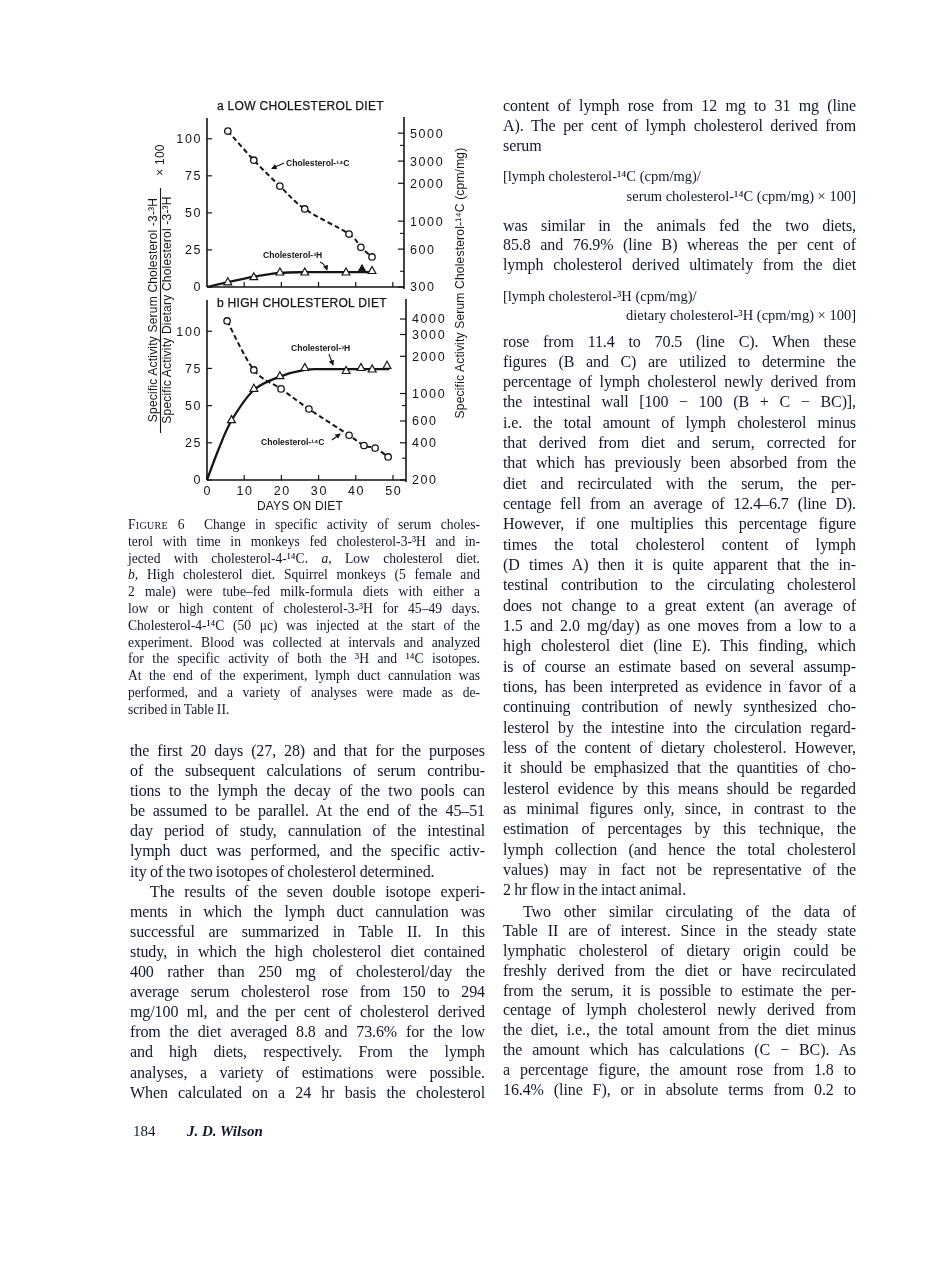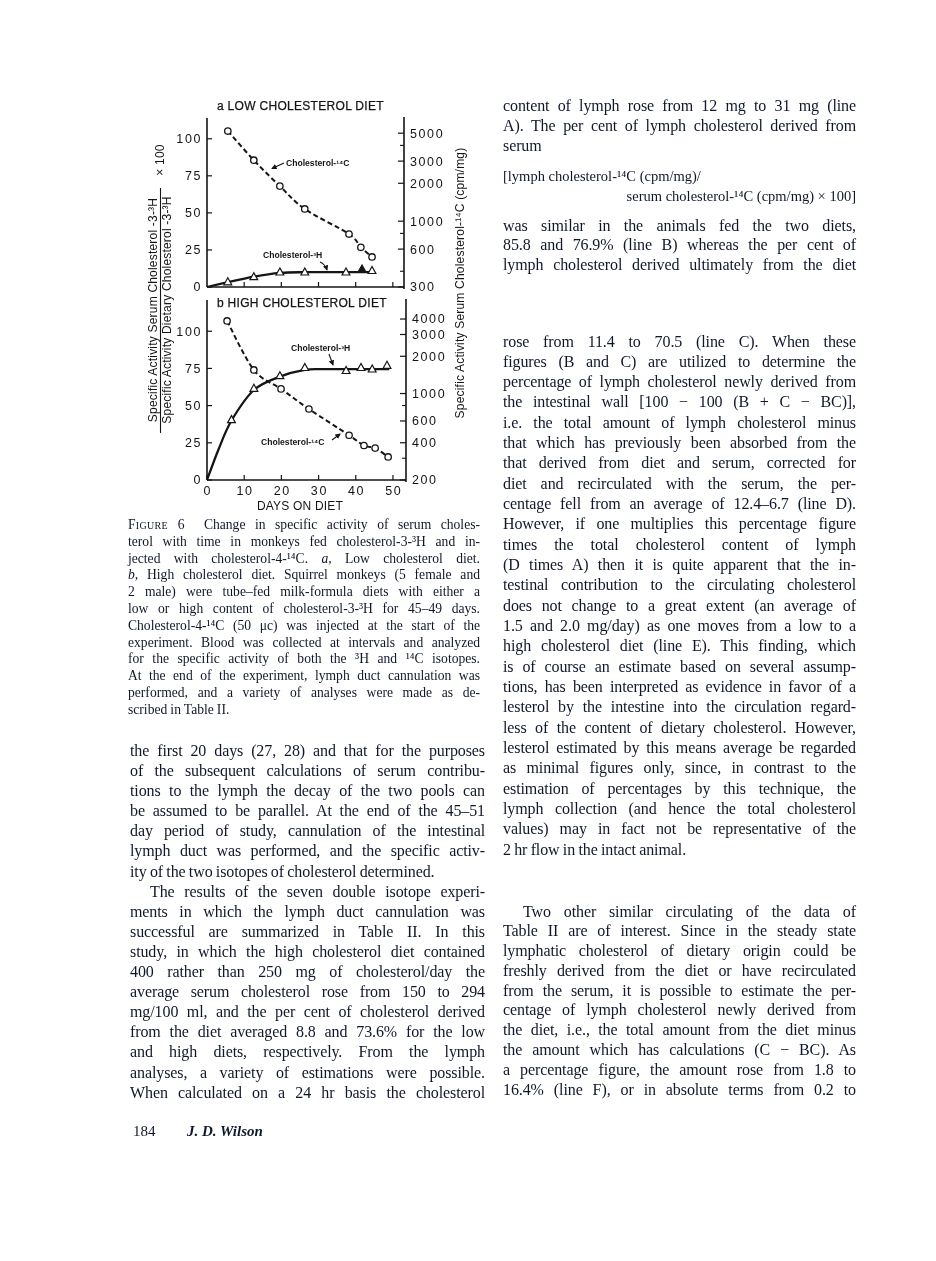--- a/index.html
+++ b/index.html
@@ -244,43 +244,49 @@
     <div class="f-left">[lymph cholesterol-¹⁴C (cpm/mg)/</div>
     <div class="f-right">serum cholesterol-¹⁴C (cpm/mg) × 100]</div>
   </div>
 
   <div id="right-p1" class="block serif body-text">
       <div class="ln">was similar in the animals fed the two diets,</div>
       <div class="ln">85.8 and 76.9% (line B) whereas the per cent of</div>
       <div class="ln">lymph cholesterol derived ultimately from the diet</div>
     </div>
 
+  <div id="right-f1" class="block serif">
+    <div class="f-left">[lymph cholesterol-³H (cpm/mg)/</div>
+    <div class="f-right">dietary cholesterol-³H (cpm/mg) × 100]</div>
+  </div>
 
   <div id="right-p2" class="block serif body-text">
       <div class="ln">rose from 11.4 to 70.5 (line C). When these</div>
       <div class="ln">figures (B and C) are utilized to determine the</div>
       <div class="ln">percentage of lymph cholesterol newly derived from</div>
       <div class="ln">the intestinal wall [100 − 100 (B + C − BC)],</div>
       <div class="ln">i.e. the total amount of lymph cholesterol minus</div>
+      <div class="ln">that derived from diet and serum, corrected for</div>
       <div class="ln">that which has previously been absorbed from the</div>
-      <div class="ln">that derived from diet and serum, corrected for</div>
       <div class="ln">diet and recirculated with the serum, the per-</div>
       <div class="ln">centage fell from an average of 12.4–6.7 (line D).</div>
       <div class="ln">However, if one multiplies this percentage figure</div>
       <div class="ln">times the total cholesterol content of lymph</div>
       <div class="ln">(D times A) then it is quite apparent that the in-</div>
       <div class="ln">testinal contribution to the circulating cholesterol</div>
       <div class="ln">does not change to a great extent (an average of</div>
       <div class="ln">1.5 and 2.0 mg/day) as one moves from a low to a</div>
       <div class="ln">high cholesterol diet (line E). This finding, which</div>
       <div class="ln">is of course an estimate based on several assump-</div>
       <div class="ln">tions, has been interpreted as evidence in favor of a</div>
+      <div class="ln">continuing contribution of newly synthesized cho-</div>
       <div class="ln">lesterol by the intestine into the circulation regard-</div>
       <div class="ln">less of the content of dietary cholesterol. However,</div>
-      <div class="ln">lesterol estimated by this means average be regarded</div>
+      <div class="ln">it should be emphasized that the quantities of cho-</div>
+      <div class="ln">lesterol evidence by this means should be regarded</div>
       <div class="ln">as minimal figures only, since, in contrast to the</div>
       <div class="ln">estimation of percentages by this technique, the</div>
       <div class="ln">lymph collection (and hence the total cholesterol</div>
       <div class="ln">values) may in fact not be representative of the</div>
       <div class="ln last">2 hr flow in the intact animal.</div>
     </div>
   <div id="right-p3" class="block serif body-text indent">
       <div class="ln">Two other similar circulating of the data of</div>
       <div class="ln">Table II are of interest. Since in the steady state</div>
       <div class="ln">lymphatic cholesterol of dietary origin could be</div>

